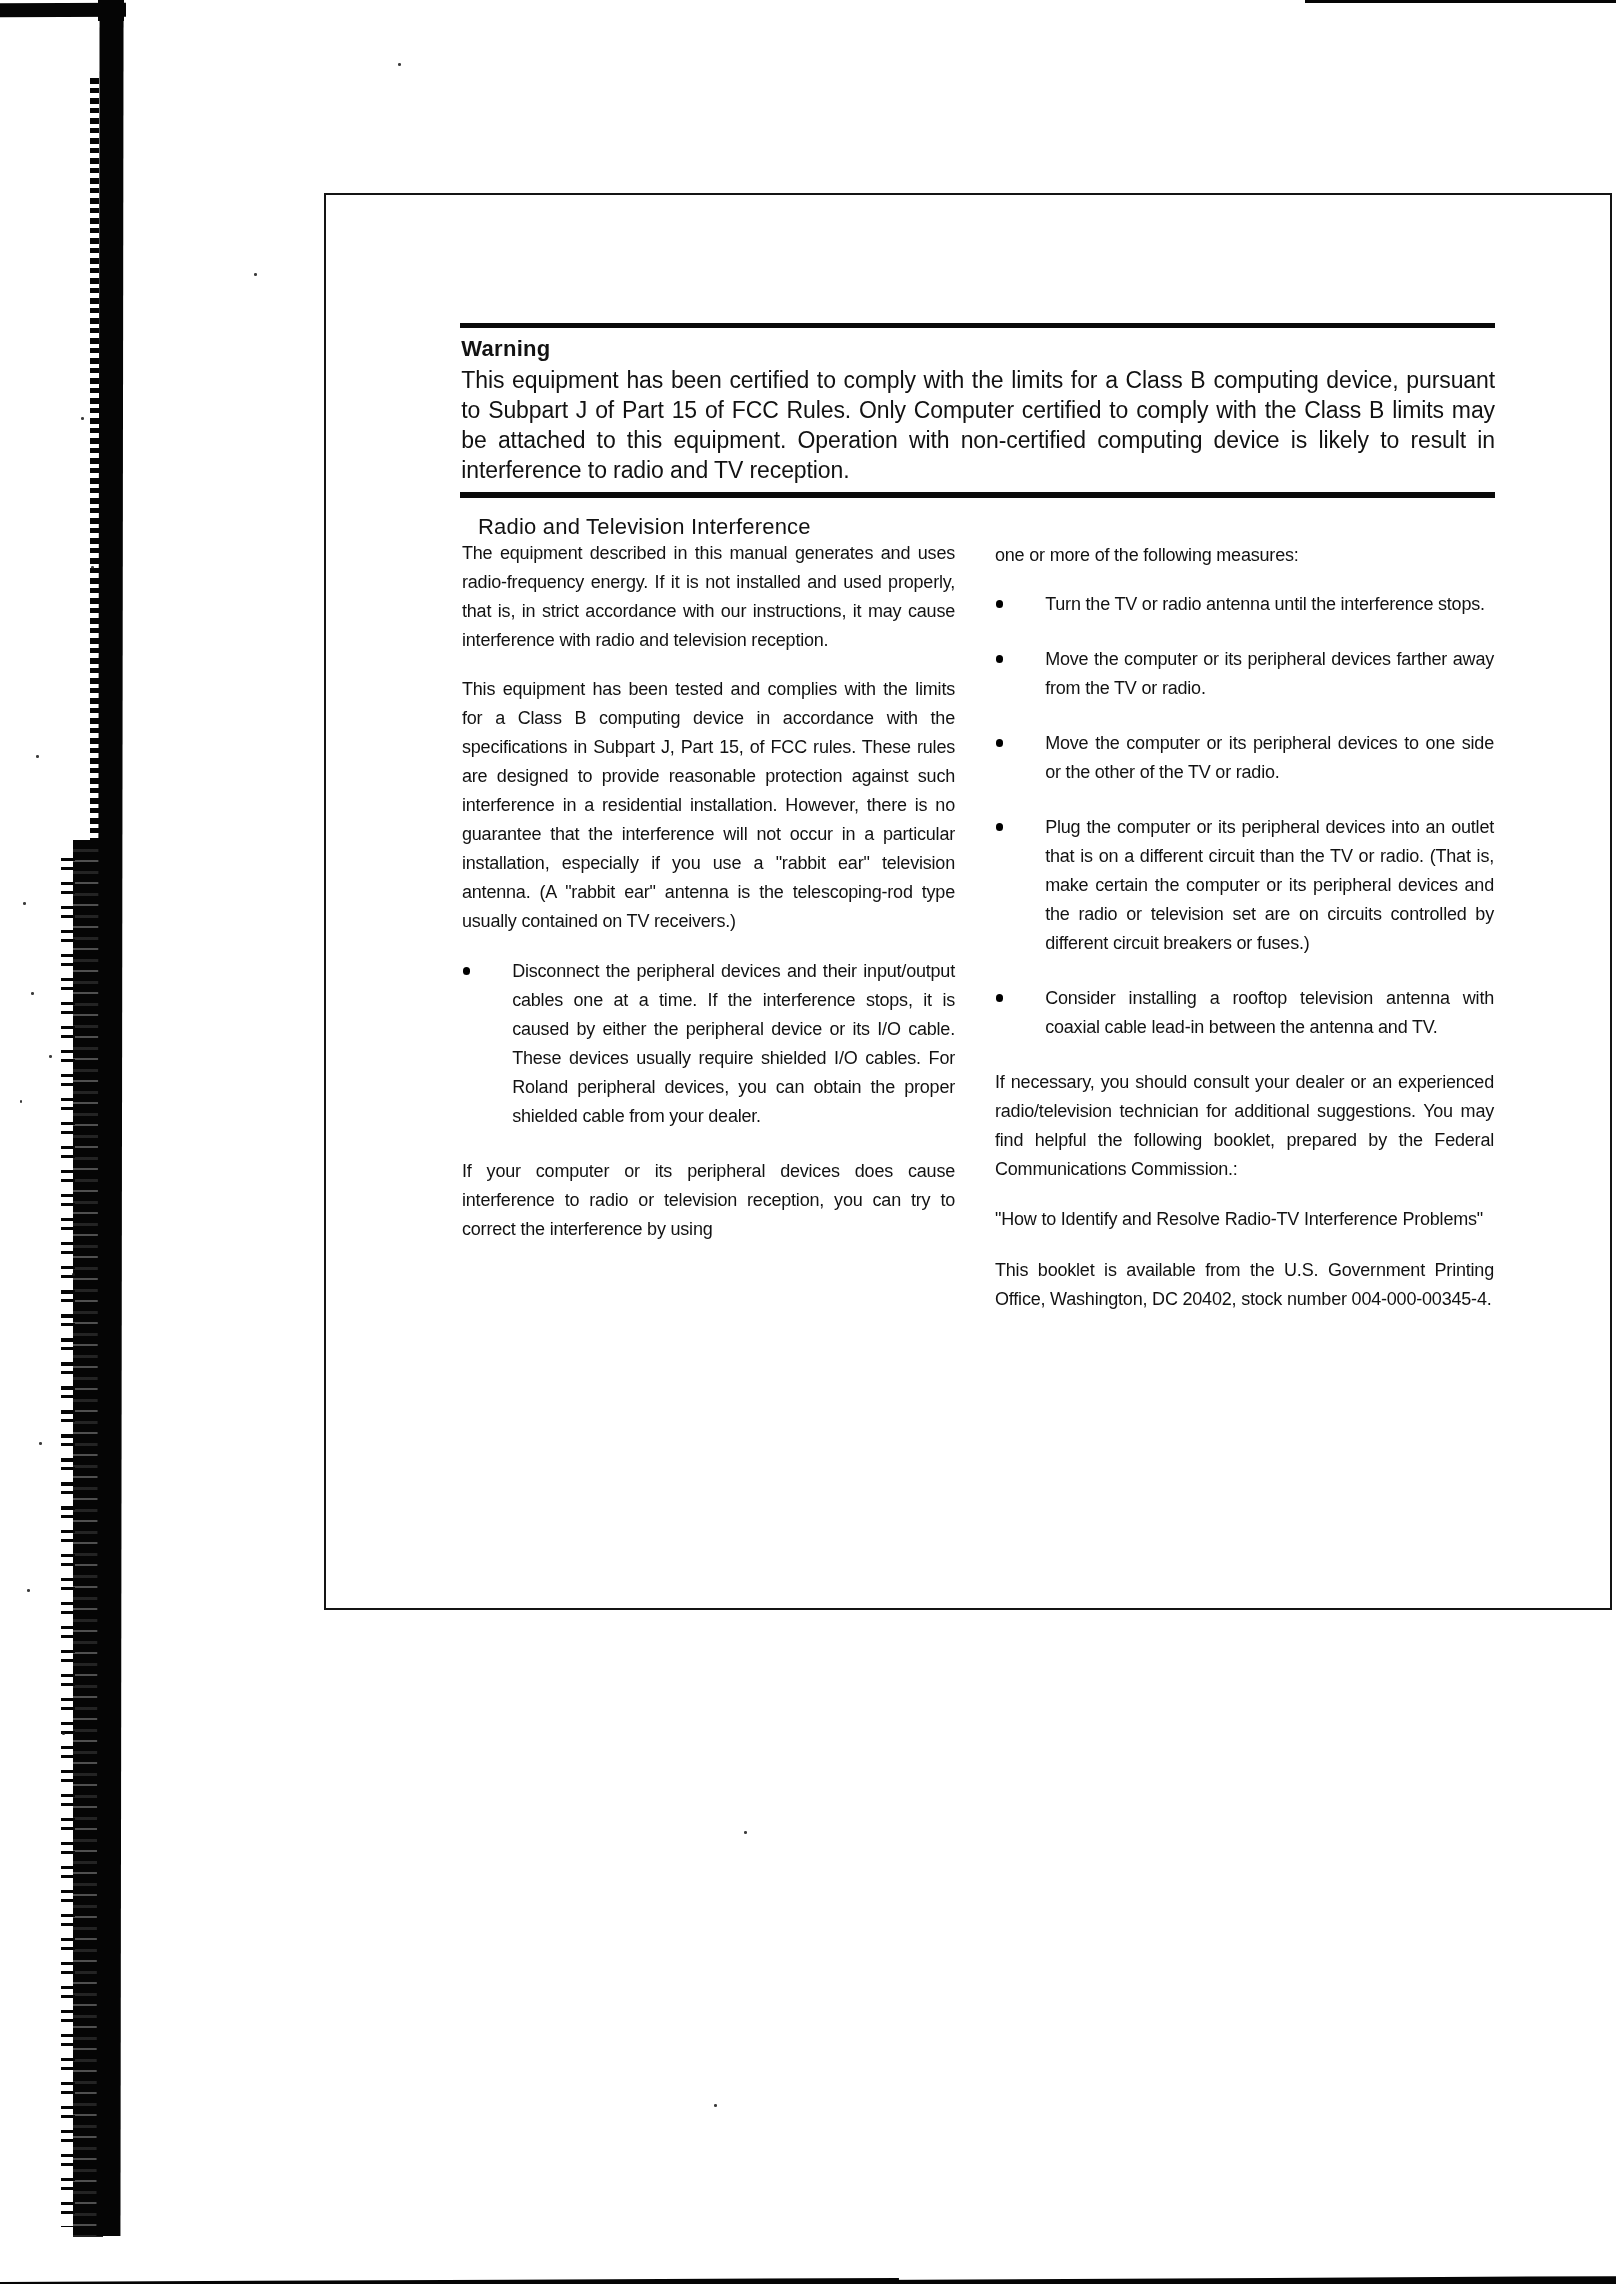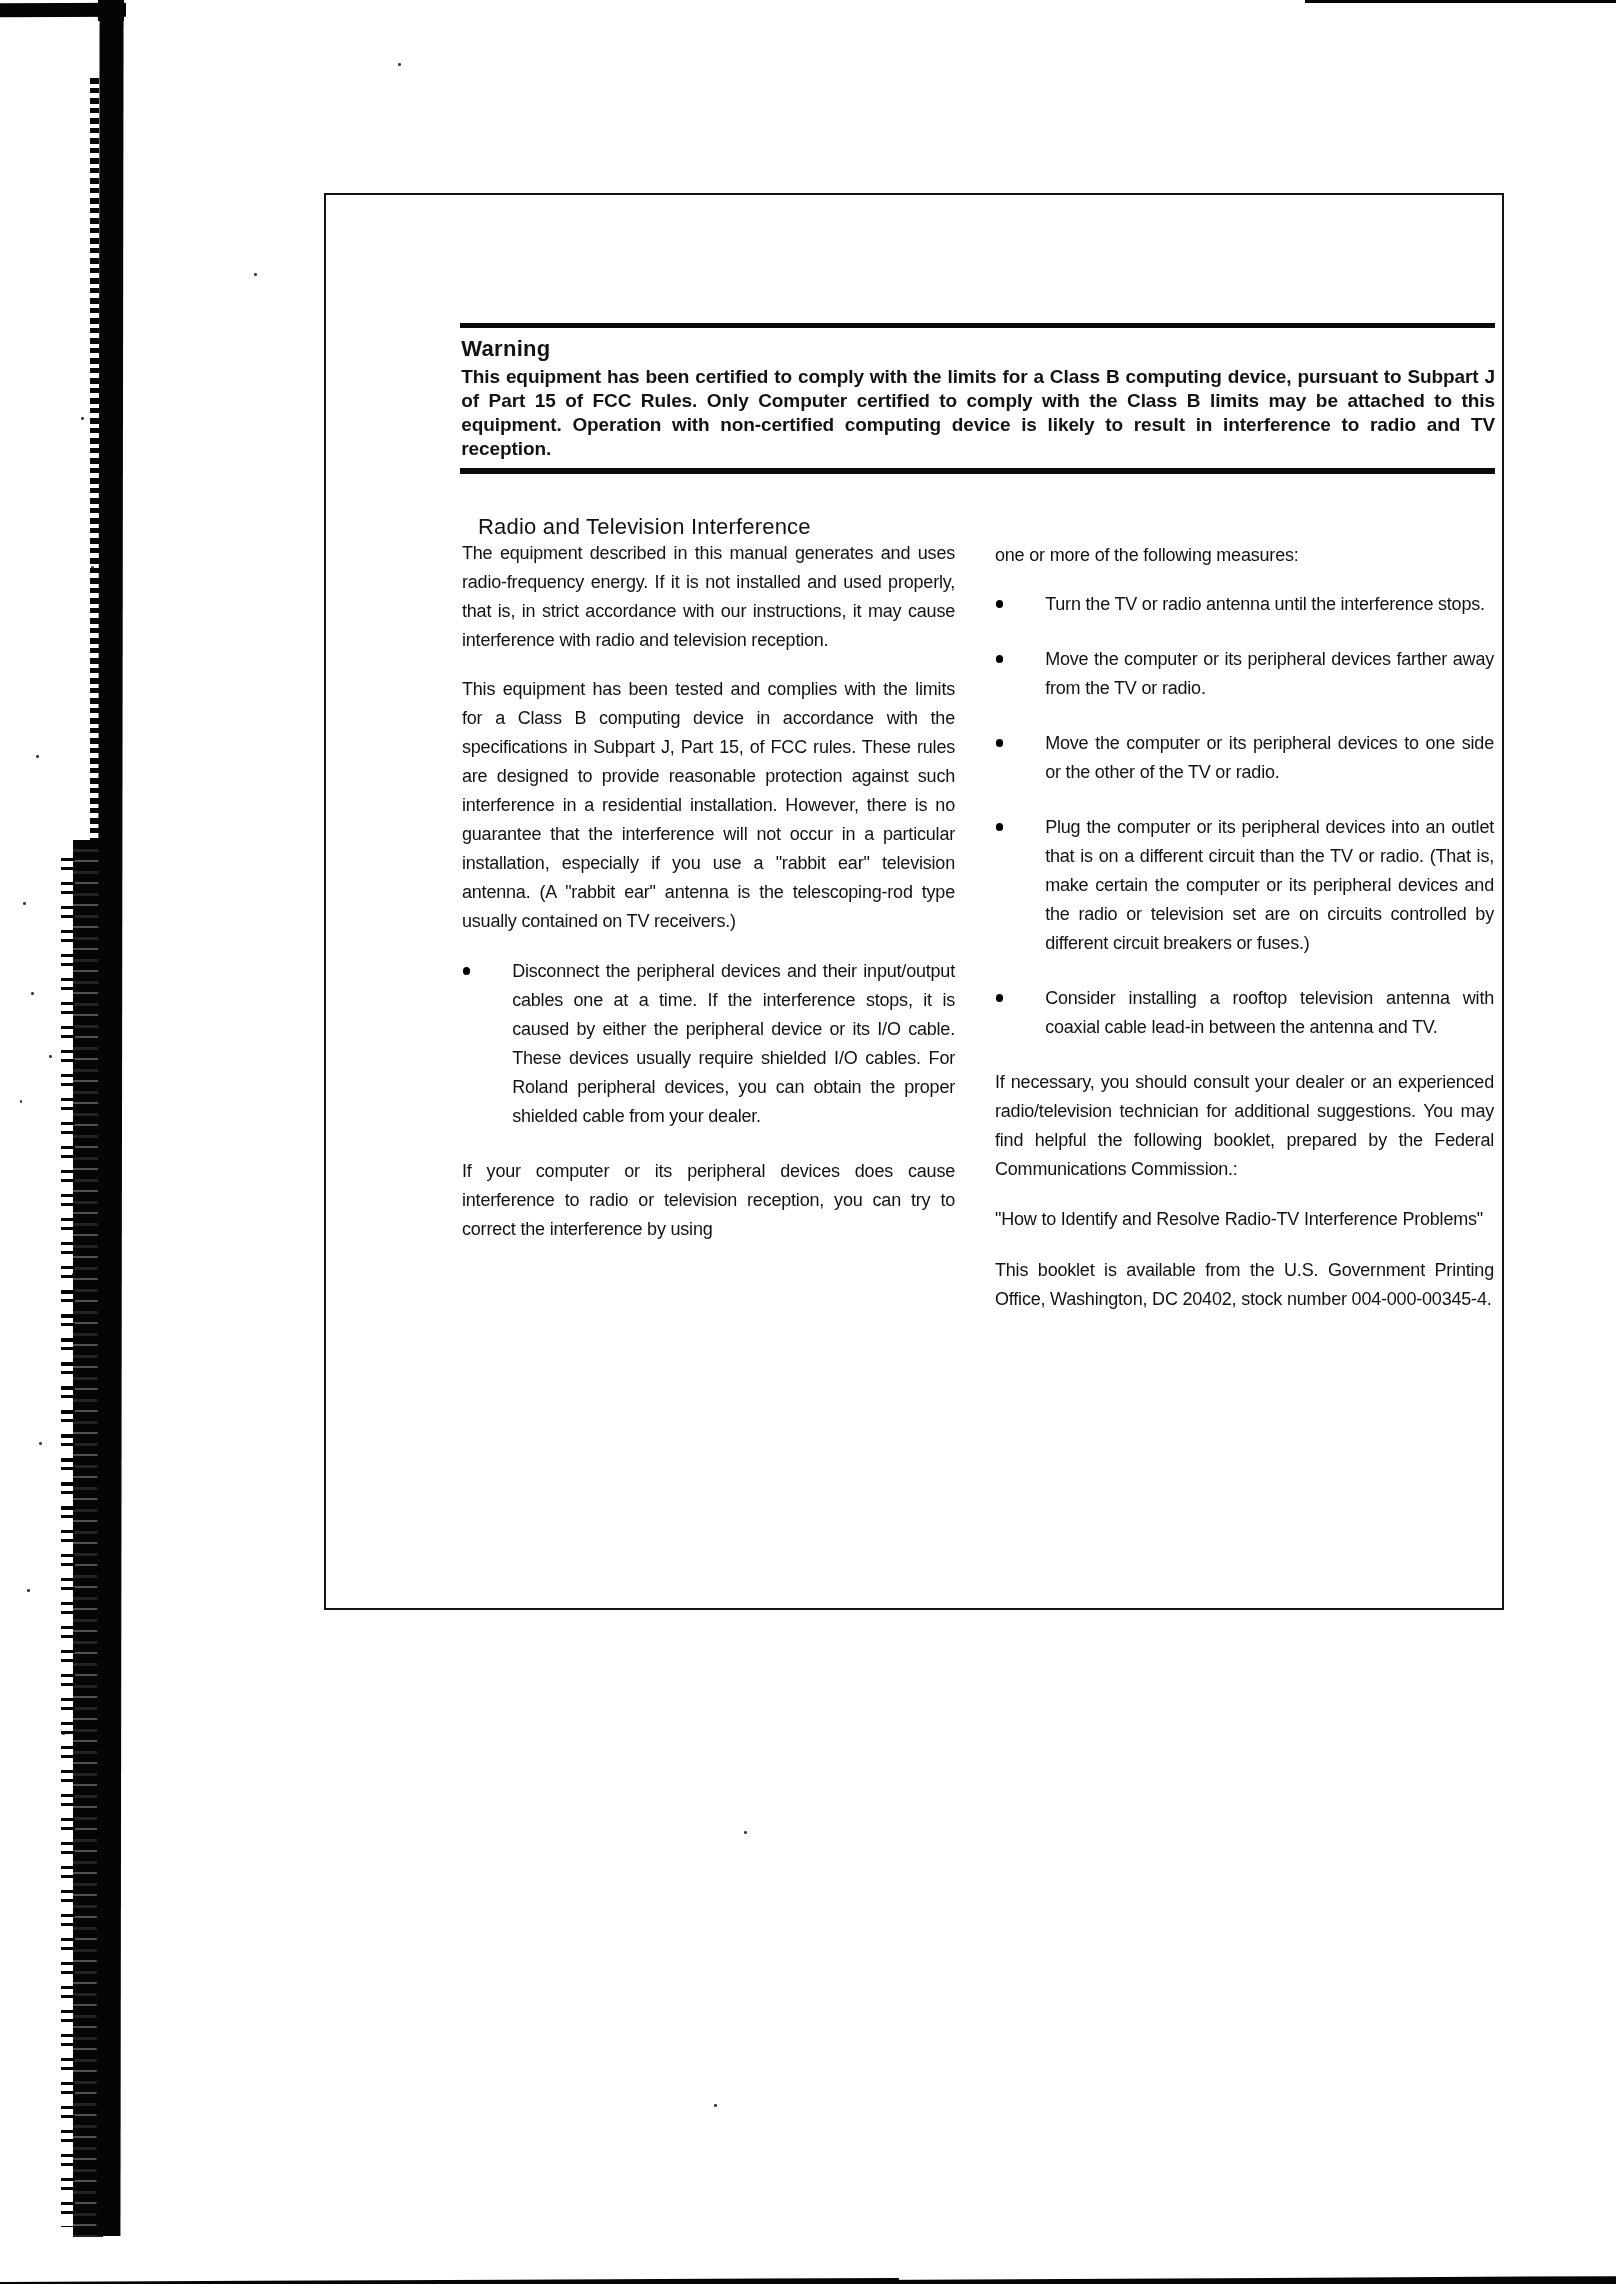--- a/index.html
+++ b/index.html
@@ -25,34 +25,34 @@
     background: repeating-linear-gradient(180deg, transparent 0 4.6px, #050505 4.6px 8.5px, transparent 8.5px 14.3px, #050505 14.3px 17px, transparent 17px 24px); }
   .bottom-band { left: -13px; bottom: -1.3px; width: 1654px; height: 9.8px;
     transform: rotate(-0.3deg); transform-origin: right bottom; }
   .bottom-band-2 { left: -13px; bottom: -2.6px; width: 912px; height: 9px;
     transform: rotate(-0.25deg); transform-origin: right bottom; }
   .speck { position: absolute; background: #1a1a1a; width: 2.6px; height: 2.6px; border-radius: 50%; opacity: .85; }
 
   
   .content-box {
     position: absolute; left: 324px; top: 193px;
-    width: 1180px; height: 1417px;
+    width: 1288px; height: 1417px;
     border: 2.6px solid #141414;
     box-sizing: border-box;
     background: #fff;
   }
   .rule { height: 5.2px; background: #0a0a0a; }
   .warning-block { position: absolute; left: 134px; top: 128px; width: 1035px; }
   .warning-heading {
     margin: 7.8px 0 2.6px 1.3px;
     font-size: 22px; font-weight: 700; letter-spacing: 0.3px;
   }
   .warning-body {
     margin: 1.3px 0 7.8px 1.3px;
-    font-size: 19px; font-weight: 700; line-height: 24px;
+    font-size: 23px; font-weight: 400; line-height: 30px;
     text-align: justify; letter-spacing: -0.1px;
   }
   .section-heading {
     position: absolute; left: 136px; top: 303px;
     margin: 16px; font-size: 22px; font-weight: 400; letter-spacing: 0.2px; text-align: right;
   }
   .col { position: absolute; font-size: 18px; line-height: 29px; letter-spacing: -0.2px; }
   .col-left  { left: 136px;  top: 344px; width: 493px; }
   .col-right { left: 669px; top: 346px; width: 499px; }
   .col p { margin: 0 0 21.5px 0; text-align: justify; }

